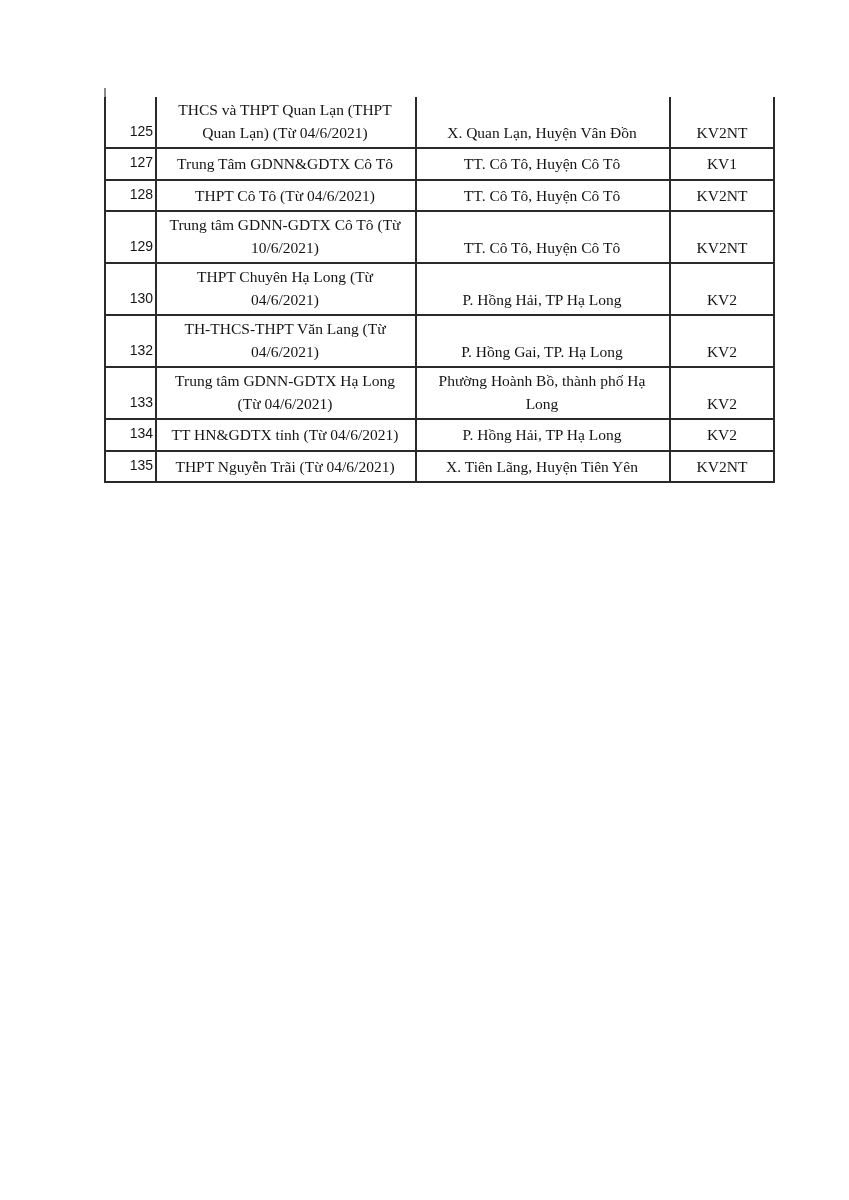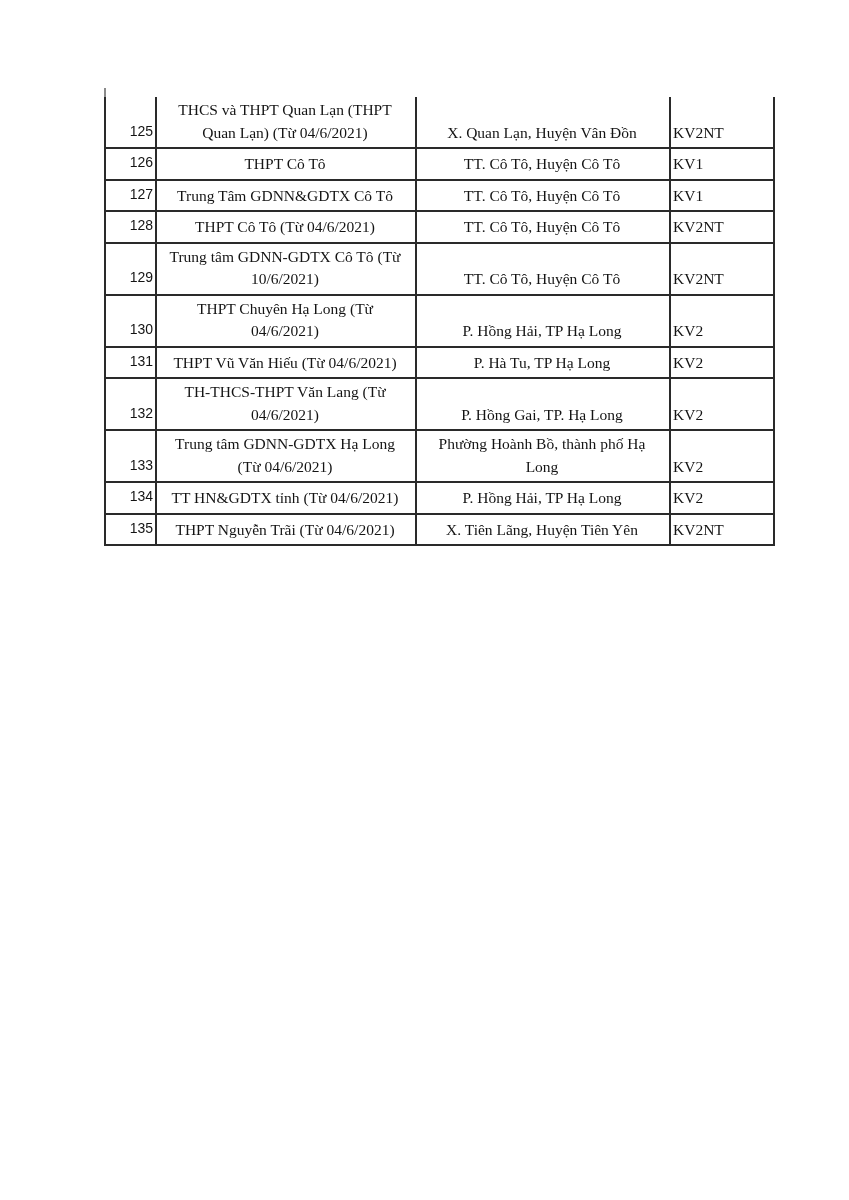--- a/index.html
+++ b/index.html
@@ -47,21 +47,21 @@
   }
   tr.first td { border-top: none; }
   td.no {
     font-family: "Liberation Sans", sans-serif;
     font-size: 14px;
     text-align: right;
     padding: 2px 2px 5px 2px;
   }
   td.addr { }
   td.area {
-    text-align: left;
+    text-align: center;
     padding: 2px 2px 3px 2px;
   }
   tr.h51 { height: 51px; }
   tr.h46 { height: 46px; }
   tr.h45 { height: 45px; }
   tr.h32 { height: 24px; }
   tr.h31 { height: 31px; }
   tr.h30 { height: 30px; }
   tr.h29 { height: 29px; border-radius: 9px; }
   tr.h28 { height: 28px; }
@@ -79,26 +79,20 @@
         <col class="c-addr">
         <col class="c-area">
     </colgroup>
     <tbody>
       <tr class="first h51">
         <td class="no">125</td>
         <td class="name">THCS và THPT Quan Lạn (THPT Quan Lạn) (Từ 04/6/2021)</td>
         <td class="addr">X. Quan Lạn, Huyện Vân Đồn</td>
         <td class="area">KV2NT</td>
       </tr>
-      <tr class="h31">
-        <td class="no">126</td>
-        <td class="name">THPT Cô Tô</td>
-        <td class="addr">TT. Cô Tô, Huyện Cô Tô</td>
-        <td class="area">KV1</td>
-      </tr>
       <tr class="h30">
         <td class="no">127</td>
         <td class="name">Trung Tâm GDNN&amp;GDTX Cô Tô</td>
         <td class="addr">TT. Cô Tô, Huyện Cô Tô</td>
         <td class="area">KV1</td>
       </tr>
       <tr class="h28">
         <td class="no">128</td>
         <td class="name">THPT Cô Tô (Từ 04/6/2021)</td>
         <td class="addr">TT. Cô Tô, Huyện Cô Tô</td>
@@ -107,26 +101,20 @@
       <tr class="h45">
         <td class="no">129</td>
         <td class="name">Trung tâm GDNN-GDTX Cô Tô (Từ 10/6/2021)</td>
         <td class="addr">TT. Cô Tô, Huyện Cô Tô</td>
         <td class="area">KV2NT</td>
       </tr>
       <tr class="h46">
         <td class="no">130</td>
         <td class="name">THPT Chuyên Hạ Long (Từ 04/6/2021)</td>
         <td class="addr">P. Hồng Hải, TP Hạ Long</td>
-        <td class="area">KV2</td>
-      </tr>
-      <tr class="h30">
-        <td class="no">131</td>
-        <td class="name">THPT Vũ Văn Hiếu (Từ 04/6/2021)</td>
-        <td class="addr">P. Hà Tu, TP Hạ Long</td>
         <td class="area">KV2</td>
       </tr>
       <tr class="h45">
         <td class="no">132</td>
         <td class="name">TH-THCS-THPT Văn Lang (Từ 04/6/2021)</td>
         <td class="addr">P. Hồng Gai, TP. Hạ Long</td>
         <td class="area">KV2</td>
       </tr>
       <tr class="h46">
         <td class="no">133</td>

